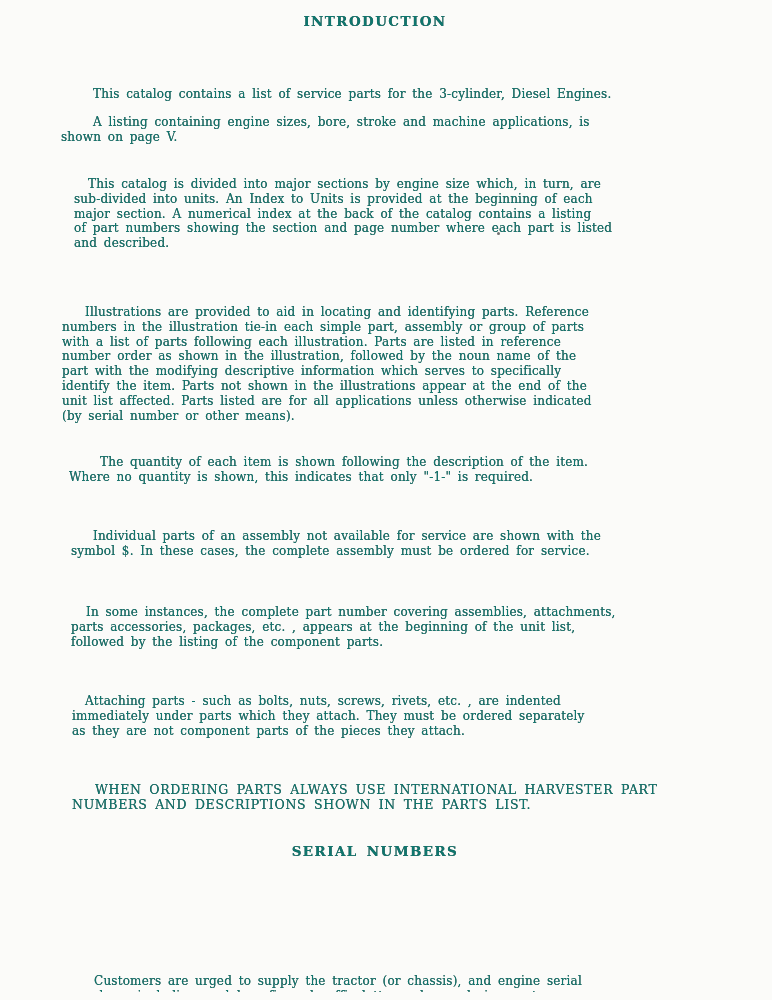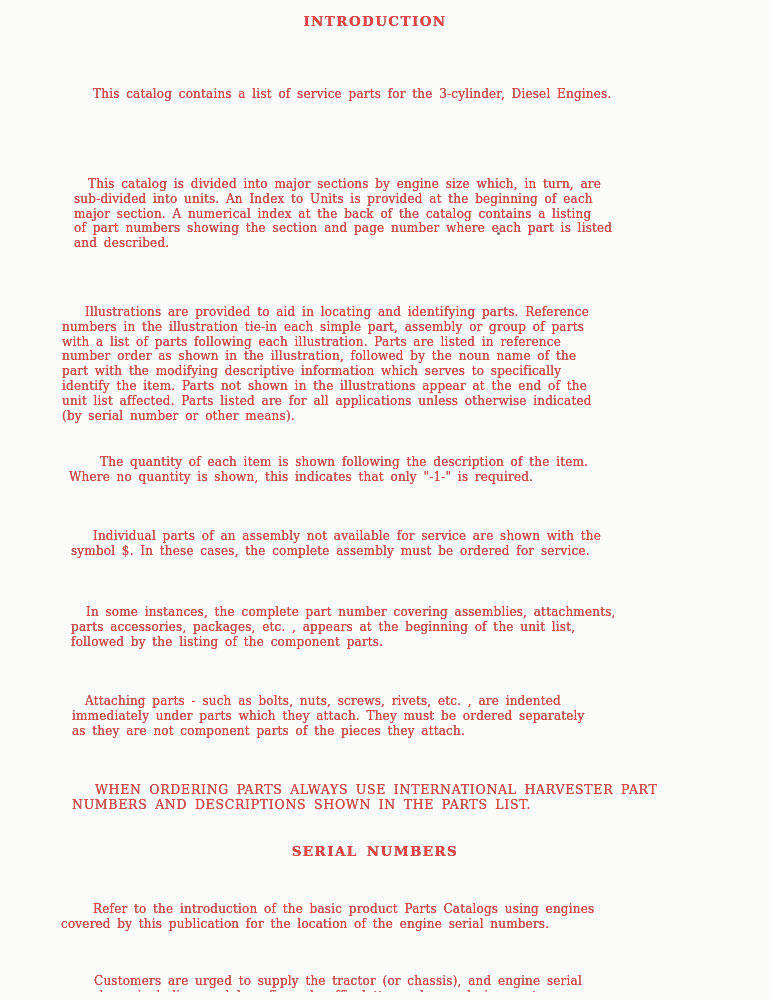--- a/index.html
+++ b/index.html
@@ -6,21 +6,21 @@
     margin: 0;
     padding: 0;
     background: #fbfbf9;
   }
   .page {
     position: relative;
     width: 772px;
     height: 992px;
     background: #fbfbf9;
     font-family: "DejaVu Serif", serif;
-    color: #ef4444;
+    color: #0f766e;
     overflow: hidden;
     text-shadow: 0 0 0.5px rgba(25,25,25,0.75);
   }
   .heading {
     position: absolute;
     left: 0;
     width: 750px;
     text-align: center;
     font-size: 13.5px;
     font-weight: bold;
@@ -56,20 +56,22 @@
 </style>
 </head>
 <body>
 
 <div class="page">
 
   <div class="heading" style="top:14px">INTRODUCTION</div>
 
   <p class="para" style="top:75px; left:62px; text-indent:31px">This catalog contains a list of service parts for the 3-cylinder, Diesel Engines.</p>
 
+  <p class="para" style="top:103px; left:61px; text-indent:32px">A listing containing engine sizes, bore, stroke and machine applications, is
+shown on page V.</p>
 
   <p class="para" style="top:165px; left:74px; text-indent:14px">This catalog is divided into major sections by engine size which, in turn, are
 sub-divided into units. An Index to Units is provided at the beginning of each
 major section. A numerical index at the back of the catalog contains a listing
 of part numbers showing the section and page number where each part is listed
 and described.</p>
 
   <p class="para" style="top:293px; left:62px; text-indent:23px">Illustrations are provided to aid in locating and identifying parts. Reference
 numbers in the illustration tie-in each simple part, assembly or group of parts
 with a list of parts following each illustration. Parts are listed in reference
@@ -91,21 +93,19 @@
 
   <p class="para caps-para" style="top:769px; left:72px; text-indent:23px">WHEN ORDERING PARTS ALWAYS USE INTERNATIONAL HARVESTER PART
 NUMBERS AND DESCRIPTIONS SHOWN IN THE PARTS LIST.</p>
 
   <p class="para" style="top:682px; left:72px; text-indent:13px">Attaching parts - such as bolts, nuts, screws, rivets, etc. , are indented
 immediately under parts which they attach. They must be ordered separately
 as they are not component parts of the pieces they attach.</p>
 
   <div class="heading" style="top:844px">SERIAL NUMBERS</div>
 
-  <p class="para" style="top:890px; left:61px; text-indent:32px">Refer to the introduction of the basic product Parts Catalogs using engines
-covered by this publication for the location of the engine serial numbers.</p>
 
   <p class="para" style="top:962px; left:72px; text-indent:22px">Customers are urged to supply the tractor (or chassis), and engine serial
 numbers, including model prefix and suffix letters when ordering parts.</p>
 
   <div class="artifact-dot"></div>
 
 </div>
 
 </body></html>

